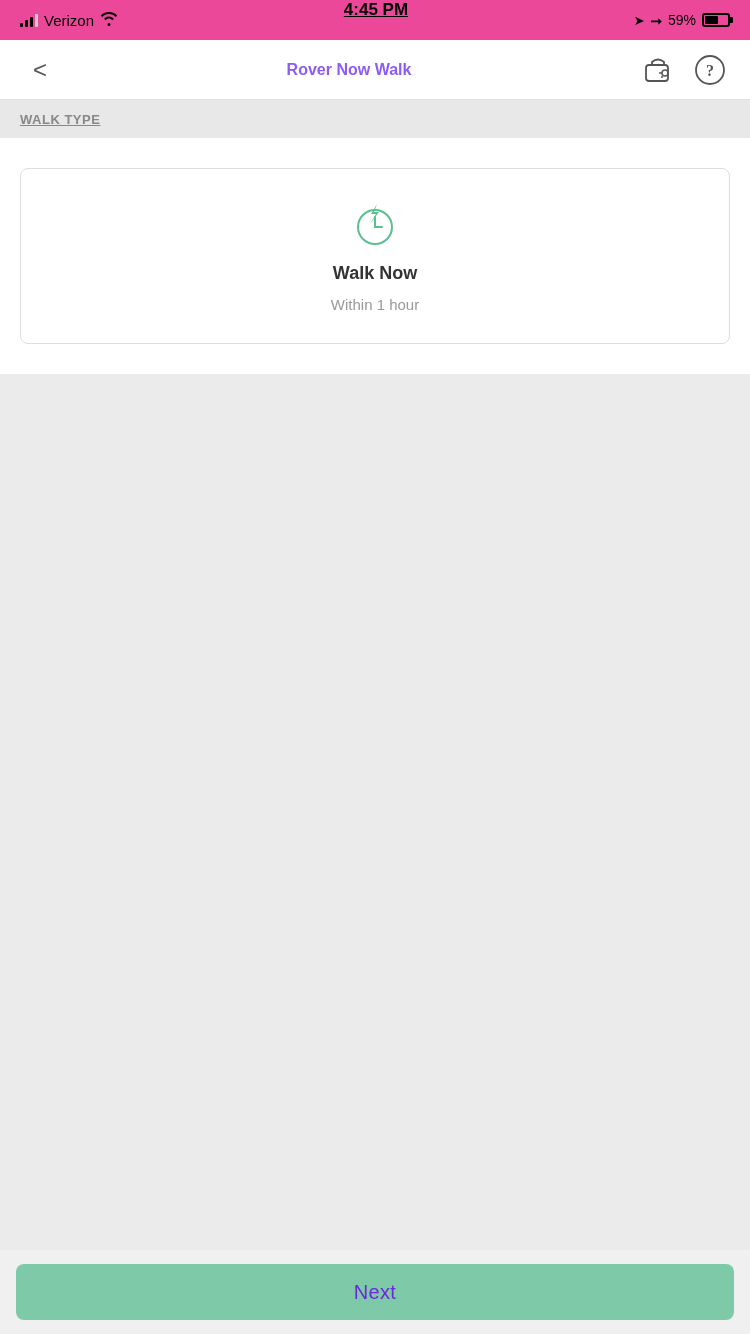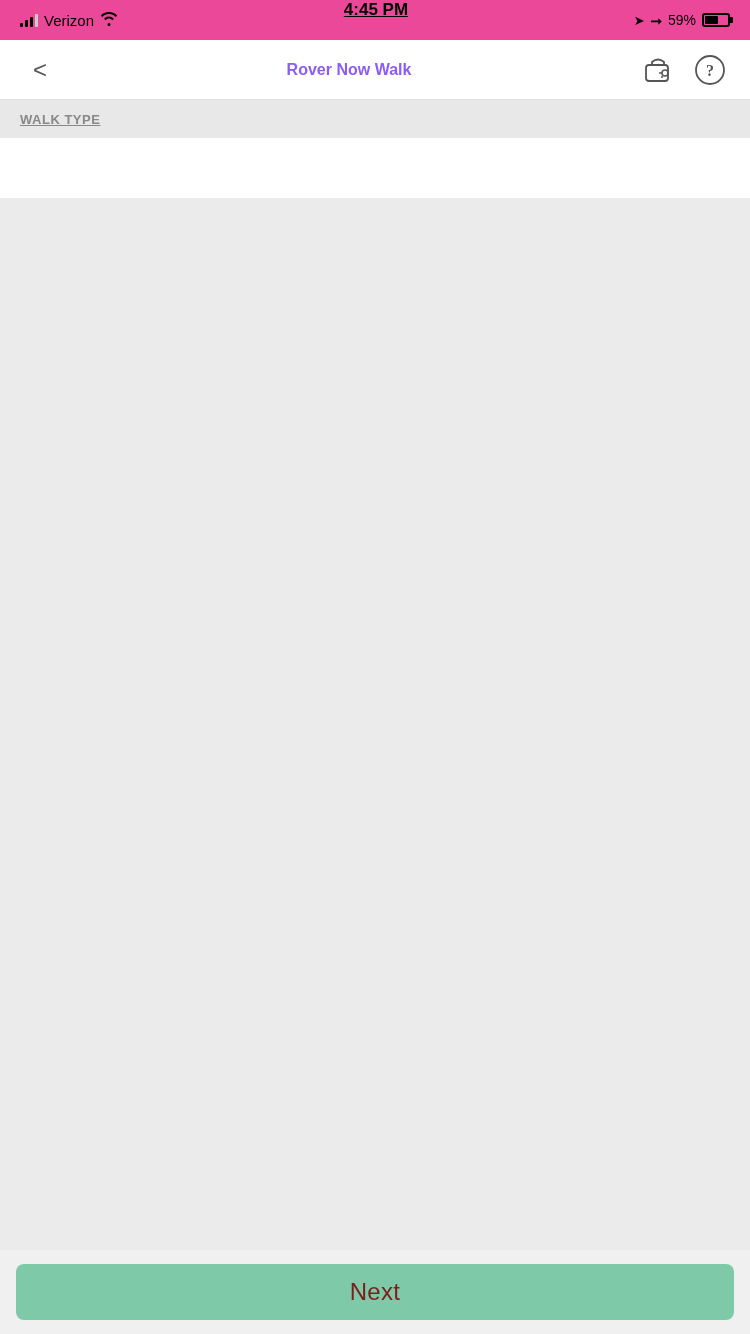--- a/index.html
+++ b/index.html
@@ -218,23 +218,23 @@
       padding: 14px 16px;
       flex-shrink: 0;
     }
 
     .next-btn {
       width: 100%;
       height: 56px;
       background: #7dc9a8;
       border: none;
       border-radius: 8px;
-      font-size: 24px;
+      font-size: 20px;
       font-weight: 500;
-      color: #7f1d1d;
+      color: #6d28d9;
       cursor: pointer;
       letter-spacing: 0.3px;
     }
   </style>
 </head>
 <body>
 
 <div class="status-bar">
   <div class="status-left">
     <div class="signal-bars">
@@ -292,20 +292,32 @@
     </div>
   </div>
 </div>
 
 <div class="section-header">
   <span class="section-label">WALK TYPE</span>
 </div>
 
 <div class="cards-container">
 
+  <div class="walk-card">
+    <div class="card-icon">
+      <svg width="52" height="52" viewBox="0 0 52 52" fill="none">
+        <circle cx="26" cy="28" r="17" stroke="#5bbf8e" stroke-width="2" fill="none"></circle>
+        <line x1="26" y1="28" x2="26" y2="18" stroke="#5bbf8e" stroke-width="2" stroke-linecap="round"></line>
+        <line x1="26" y1="28" x2="33" y2="28" stroke="#5bbf8e" stroke-width="2" stroke-linecap="round"></line>
+        <path d="M28 5 L22 15 H27 L21 25 L30 13 H25 Z" fill="#5bbf8e"></path>
+      </svg>
+    </div>
+    <span class="card-title">Walk Now</span>
+    <span class="card-subtitle">Within 1 hour</span>
+  </div>
 
 </div>
 
 <div class="main-content"></div>
 
 <div class="bottom-btn-container">
   <button class="next-btn">Next</button>
 </div>
 
 </body></html>

